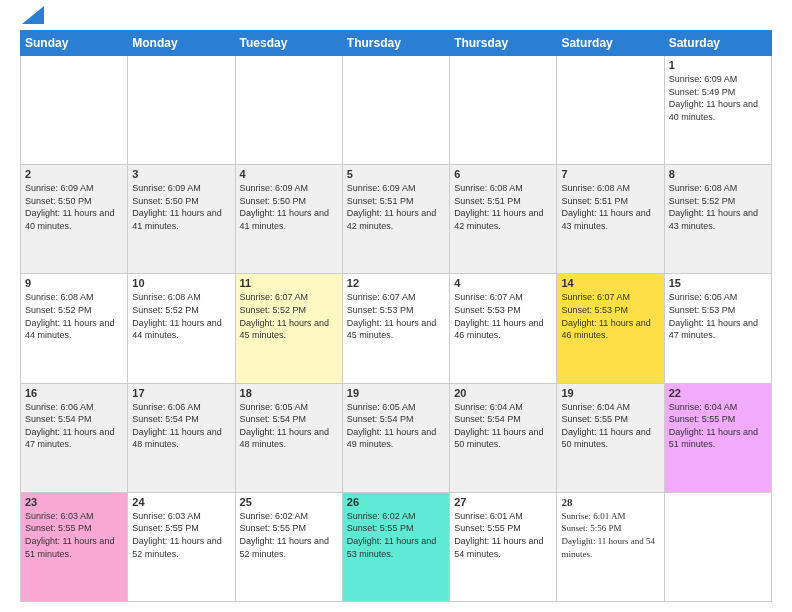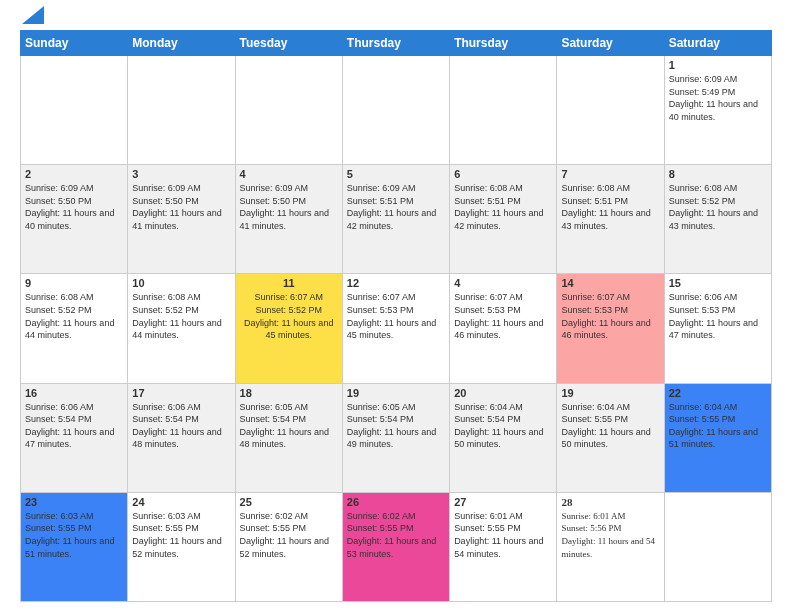--- a/index.html
+++ b/index.html
@@ -190,39 +190,39 @@
             <div class="day-info" style="white-space: pre-wrap;">Sunrise: 6:08 AM
 Sunset: 5:52 PM
 Daylight: 11 hours and 44 minutes.</div>
           </td>
           <td style="background: rgb(255, 255, 255);">
             <span class="day-num">10</span>
             <div class="day-info" style="white-space: pre-wrap;">Sunrise: 6:08 AM
 Sunset: 5:52 PM
 Daylight: 11 hours and 44 minutes.</div>
           </td>
-          <td style="background: #fde047; text-align: center;">
+          <td style="background: #fef9c3;">
             <span class="day-num">11</span>
             <div class="day-info" style="white-space: pre-wrap;">Sunrise: 6:07 AM
 Sunset: 5:52 PM
 Daylight: 11 hours and 45 minutes.</div>
           </td>
           <td style="background: rgb(255, 255, 255); border-radius: 18px;">
             <span class="day-num">12</span>
             <div class="day-info" style="white-space: pre-wrap;">Sunrise: 6:07 AM
 Sunset: 5:53 PM
 Daylight: 11 hours and 45 minutes.</div>
           </td>
           <td style="background: rgb(255, 255, 255);">
             <span class="day-num">4</span>
             <div class="day-info" style="white-space: pre-wrap;">Sunrise: 6:07 AM
 Sunset: 5:53 PM
 Daylight: 11 hours and 46 minutes.</div>
           </td>
-          <td style="background: #fca5a5;">
+          <td style="background: #fde047;">
             <span class="day-num">14</span>
             <div class="day-info" style="white-space: pre-wrap;">Sunrise: 6:07 AM
 Sunset: 5:53 PM
 Daylight: 11 hours and 46 minutes.</div>
           </td>
           <td style="background: rgb(255, 255, 255);">
             <span class="day-num">15</span>
             <div class="day-info" style="white-space: pre-wrap;">Sunrise: 6:06 AM
 Sunset: 5:53 PM
 Daylight: 11 hours and 47 minutes.</div>
@@ -258,47 +258,47 @@
             <div class="day-info" style="white-space: pre-wrap;">Sunrise: 6:04 AM
 Sunset: 5:54 PM
 Daylight: 11 hours and 50 minutes.</div>
           </td>
           <td style="background: rgb(240, 240, 240);">
             <span class="day-num">19</span>
             <div class="day-info" style="white-space: pre-wrap;">Sunrise: 6:04 AM
 Sunset: 5:55 PM
 Daylight: 11 hours and 50 minutes.</div>
           </td>
-          <td style="background: #3b82f6;">
+          <td style="background: #f0abfc;">
             <span class="day-num">22</span>
             <div class="day-info" style="white-space: pre-wrap;">Sunrise: 6:04 AM
 Sunset: 5:55 PM
 Daylight: 11 hours and 51 minutes.</div>
           </td>
         </tr>
         <tr>
-          <td style="background: #3b82f6;">
+          <td style="background: #f9a8d4;">
             <span class="day-num">23</span>
             <div class="day-info" style="white-space: pre-wrap;">Sunrise: 6:03 AM
 Sunset: 5:55 PM
 Daylight: 11 hours and 51 minutes.</div>
           </td>
           <td style="background: rgb(255, 255, 255);">
             <span class="day-num">24</span>
             <div class="day-info" style="white-space: pre-wrap;">Sunrise: 6:03 AM
 Sunset: 5:55 PM
 Daylight: 11 hours and 52 minutes.</div>
           </td>
           <td style="background: rgb(255, 255, 255);">
             <span class="day-num">25</span>
             <div class="day-info" style="white-space: pre-wrap;">Sunrise: 6:02 AM
 Sunset: 5:55 PM
 Daylight: 11 hours and 52 minutes.</div>
           </td>
-          <td style="background: #ec4899;">
+          <td style="background: #5eead4;">
             <span class="day-num">26</span>
             <div class="day-info" style="white-space: pre-wrap;">Sunrise: 6:02 AM
 Sunset: 5:55 PM
 Daylight: 11 hours and 53 minutes.</div>
           </td>
           <td style="background: rgb(255, 255, 255);">
             <span class="day-num">27</span>
             <div class="day-info" style="white-space: pre-wrap;">Sunrise: 6:01 AM
 Sunset: 5:55 PM
 Daylight: 11 hours and 54 minutes.</div>

